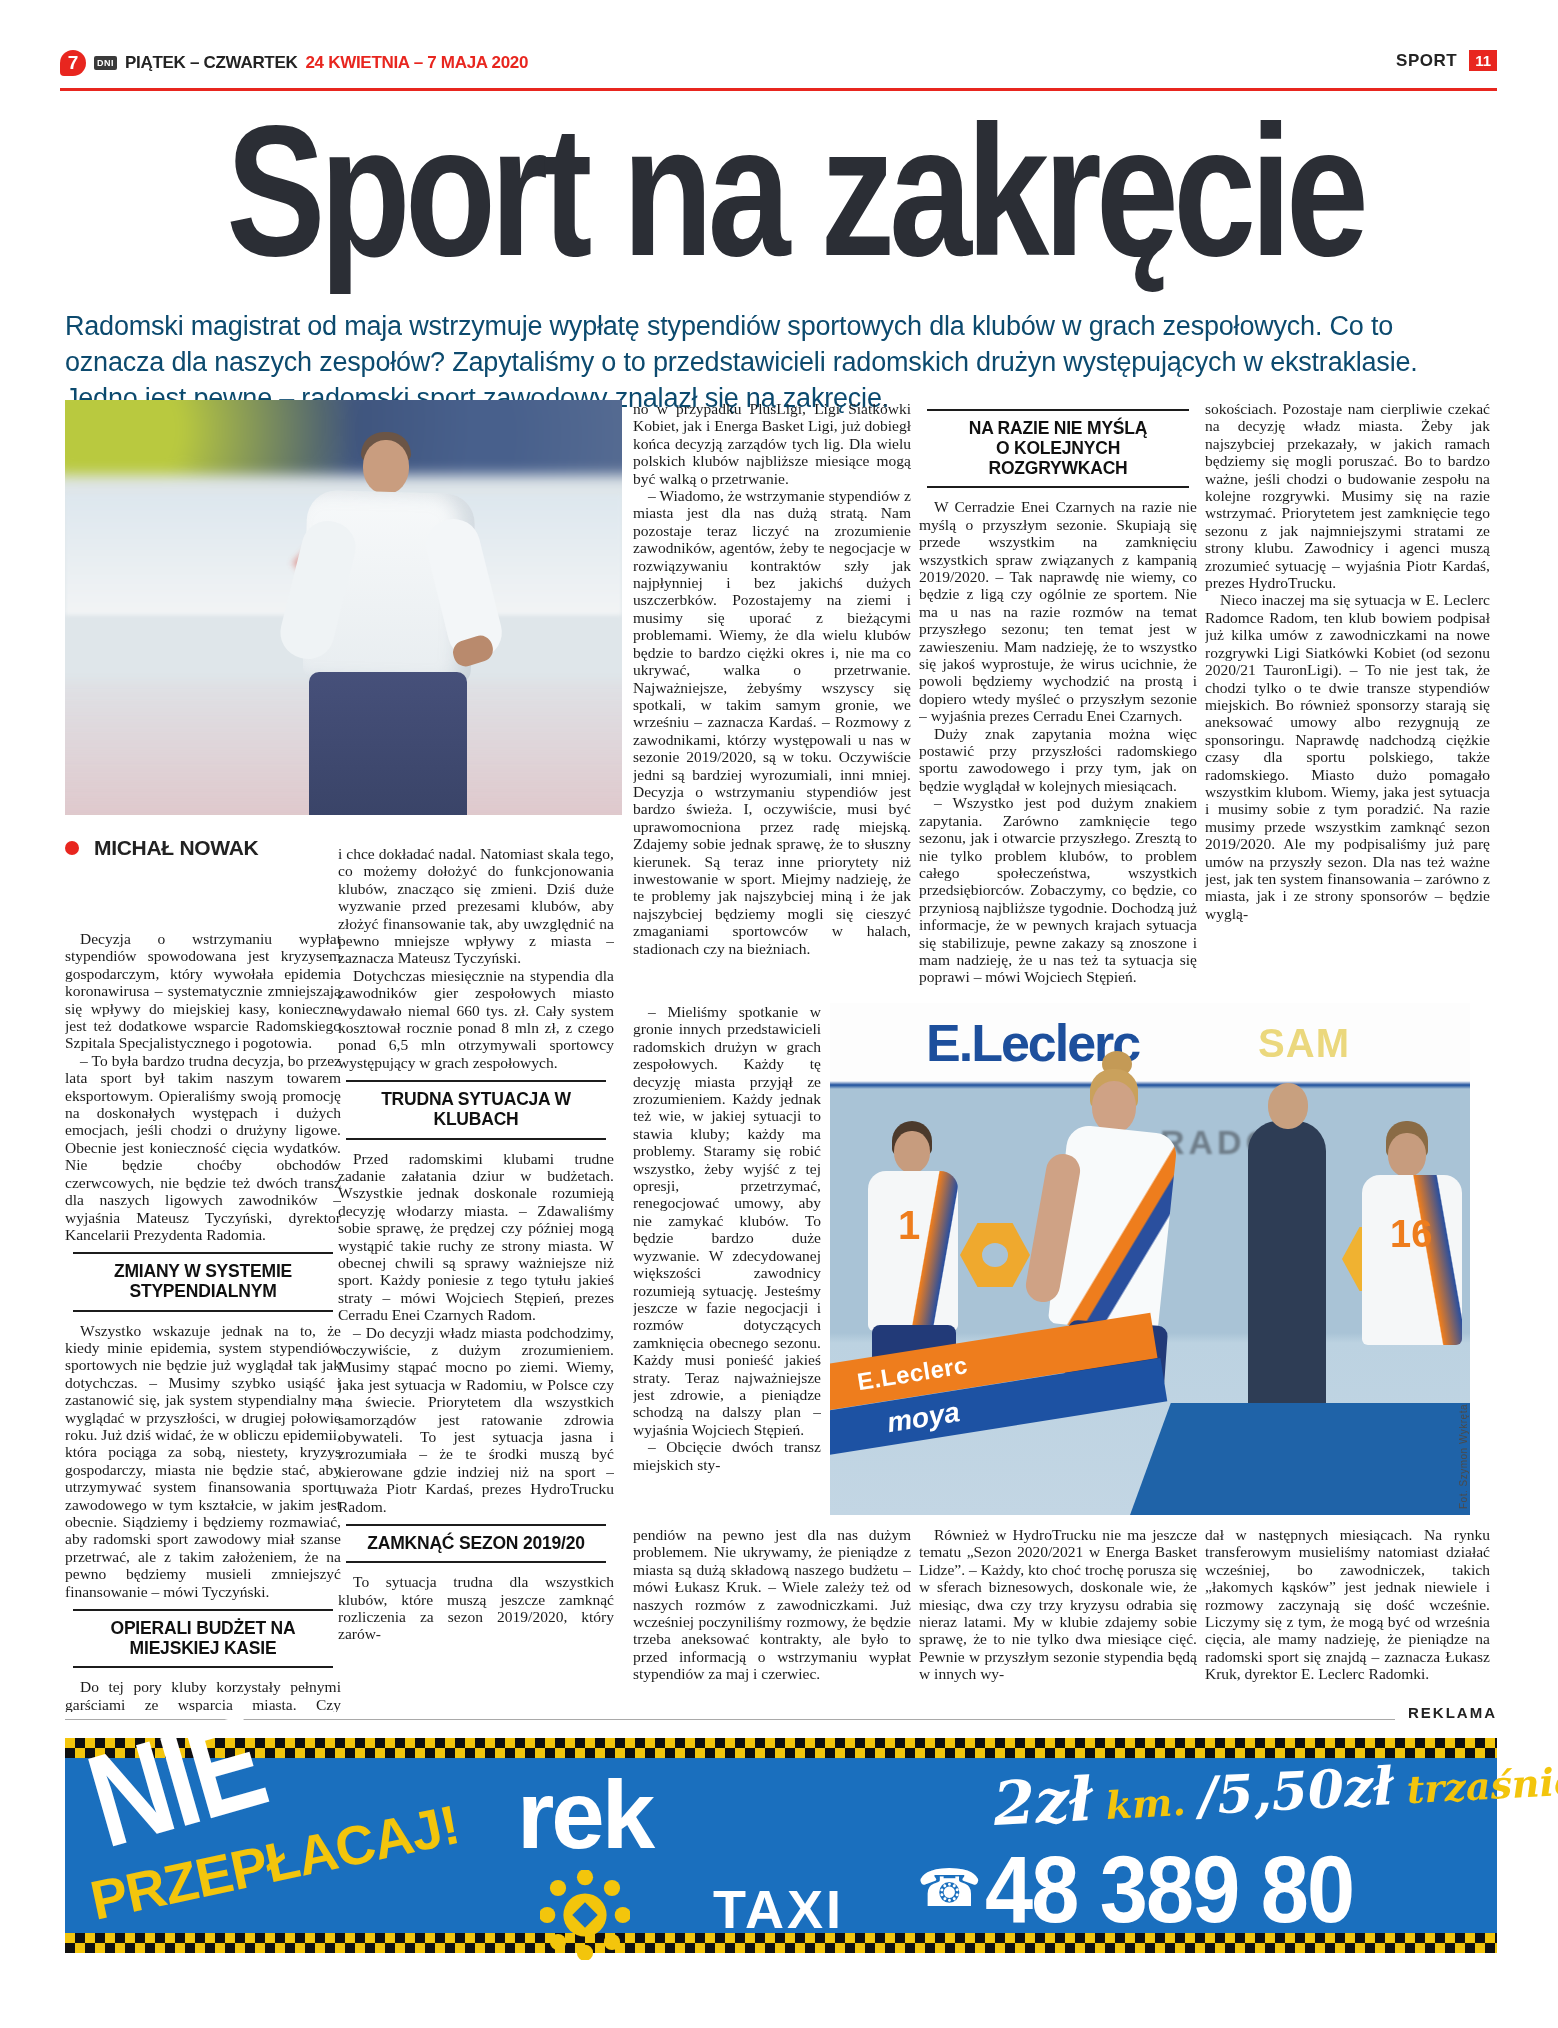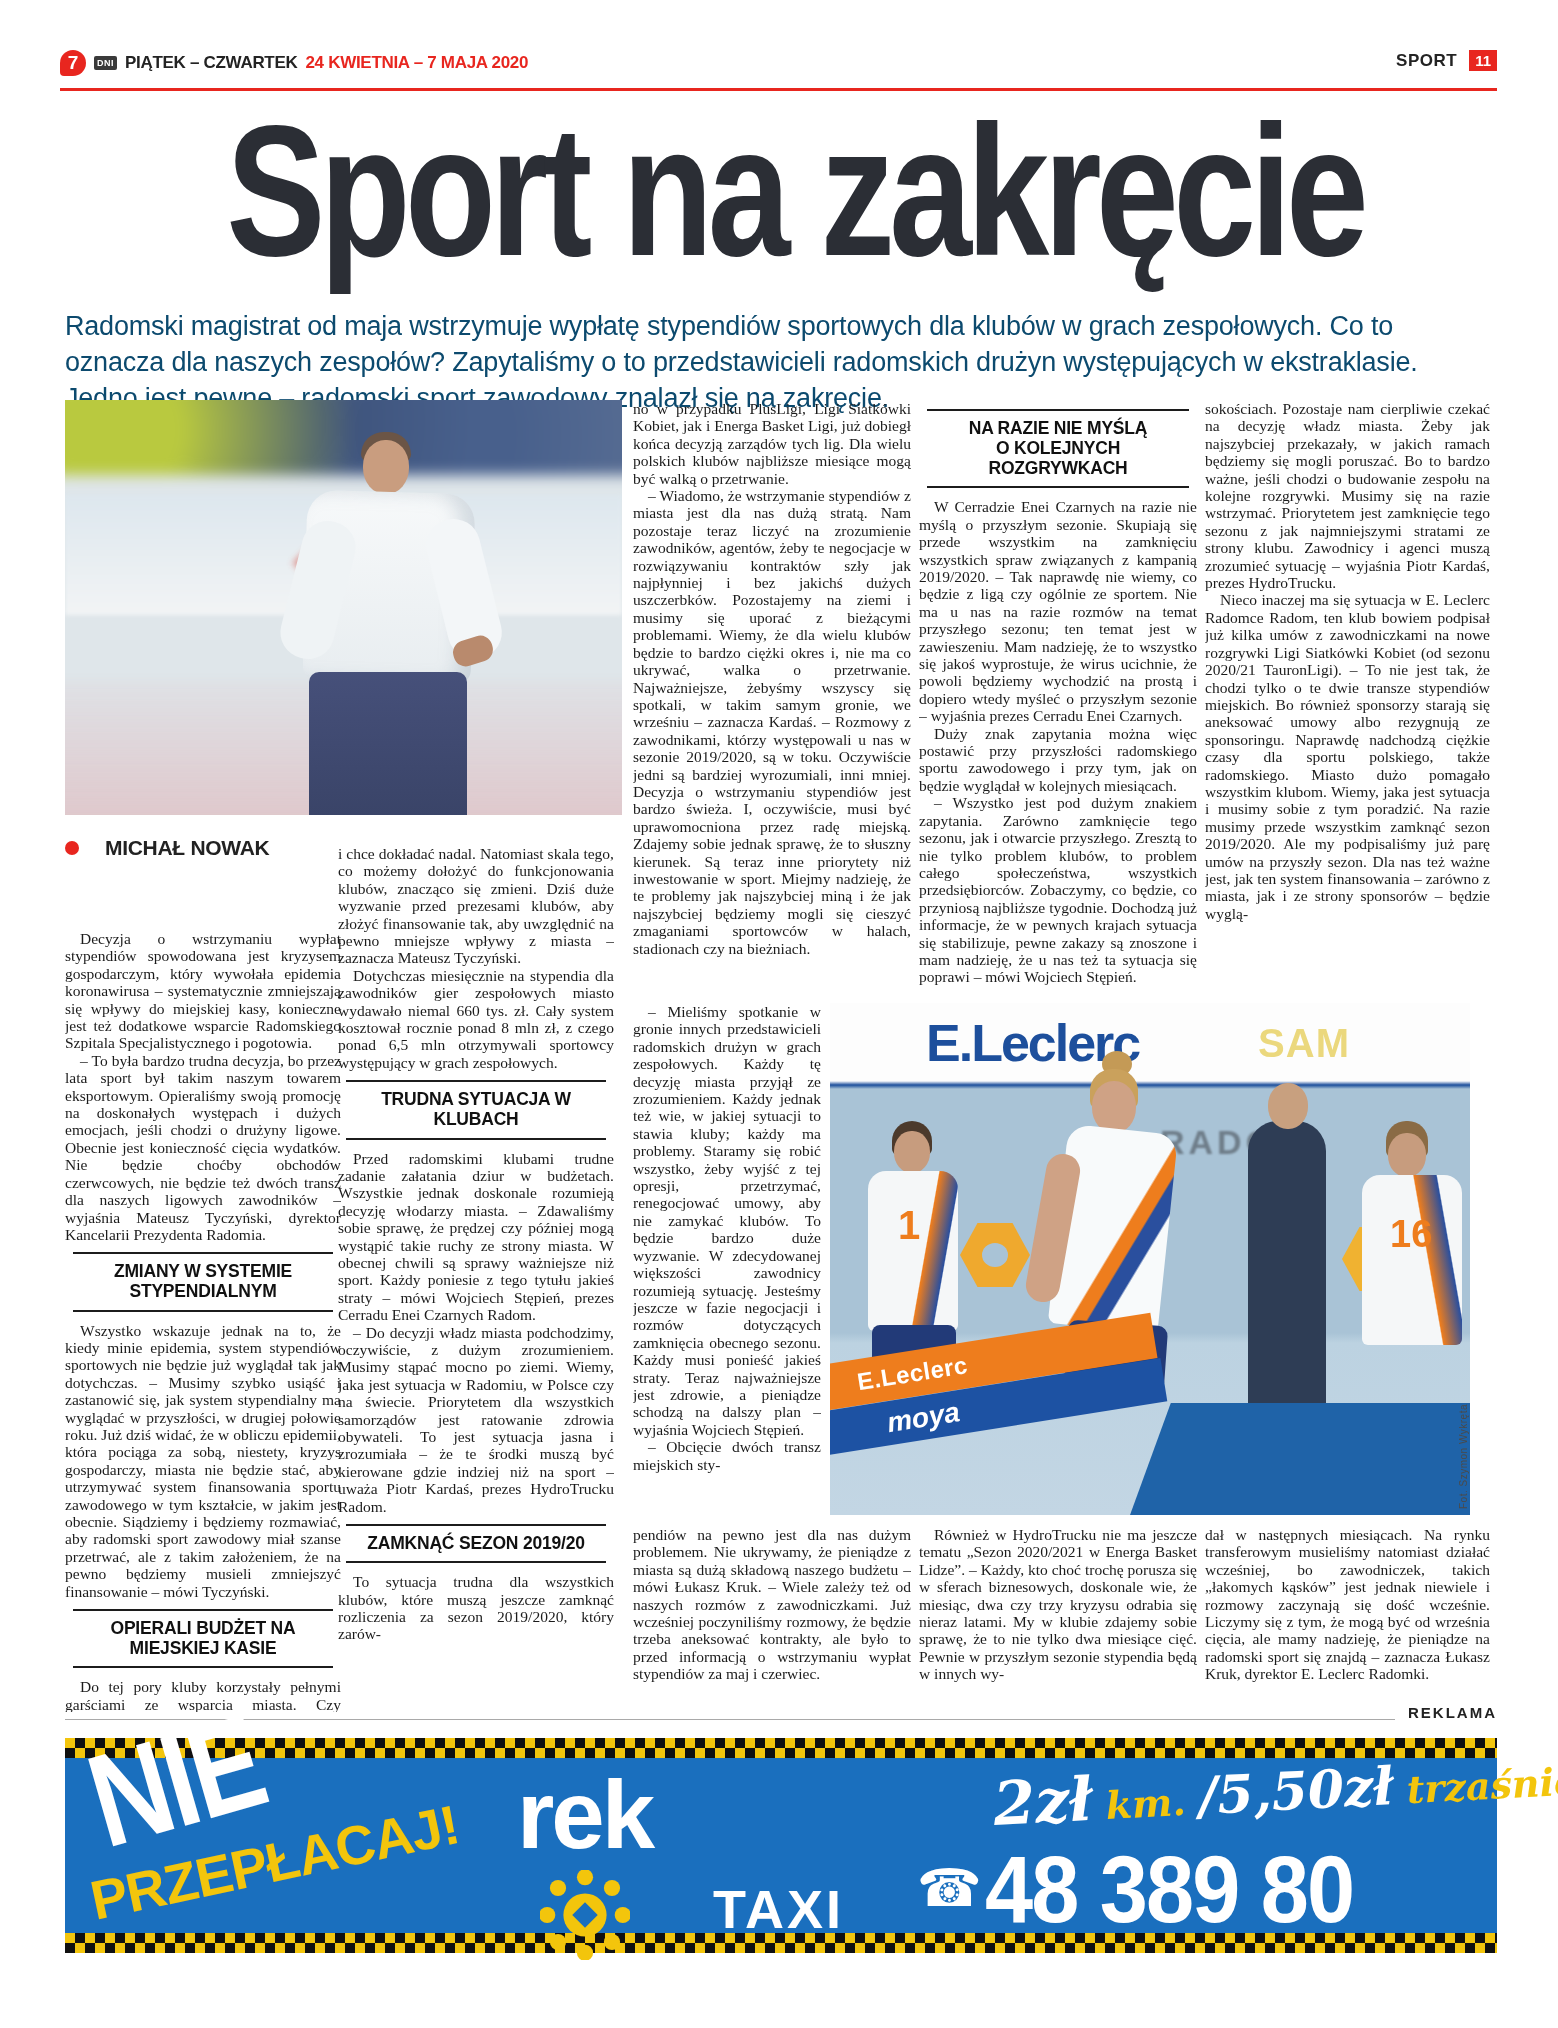--- a/index.html
+++ b/index.html
@@ -25,21 +25,21 @@
   .headline>span{display:inline-block;transform:scaleX(.8);transform-origin:center;}
   .lead{position:absolute;left:65px;width:1430px;top:308px;margin:0;
         font-family:"Liberation Sans",sans-serif;font-size:27px;line-height:36px;color:#0c4a6e;letter-spacing:-.2px;}
   
   .region{position:absolute;font-size:15.5px;line-height:17.4px;text-align:justify;overflow:hidden;}
   .para{margin:0;text-indent:15px;}
   .para.noindent{text-indent:0;}
   .sec-head{margin:9px 8px 10px;padding:7px 1px 8px;border-top:2px solid #1c1c1c;border-bottom:2px solid #1c1c1c;
             font-family:"Liberation Sans",sans-serif;font-weight:700;font-size:17.5px;line-height:1.15;
             text-align:center;white-space:pre-line;letter-spacing:-.2px;color:#111;}
-  .author{position:absolute;left:65px;top:836px;display:flex;align-items:center;gap:26px;}
+  .author{position:absolute;left:65px;top:836px;display:flex;align-items:center;gap:15px;}
   .author .dot{width:14px;height:14px;border-radius:50%;background:#e8261f;}
   .author .name{font-family:"Liberation Sans",sans-serif;font-weight:800;font-size:21px;color:#222;letter-spacing:-.3px;}
   
   .photo{position:absolute;overflow:hidden;background:#dfe6ea;}
   .ph-shape{position:absolute;}
   #photo1{left:65px;top:400px;width:557px;height:415px;}
   #photo2{left:830px;top:1003px;width:640px;height:512px;}
   .credit-vert{position:absolute;right:1px;bottom:6px;writing-mode:vertical-rl;transform:rotate(180deg);
                font-family:"Liberation Sans",sans-serif;font-size:10px;color:#4a4a4a;letter-spacing:.5px;}
   

